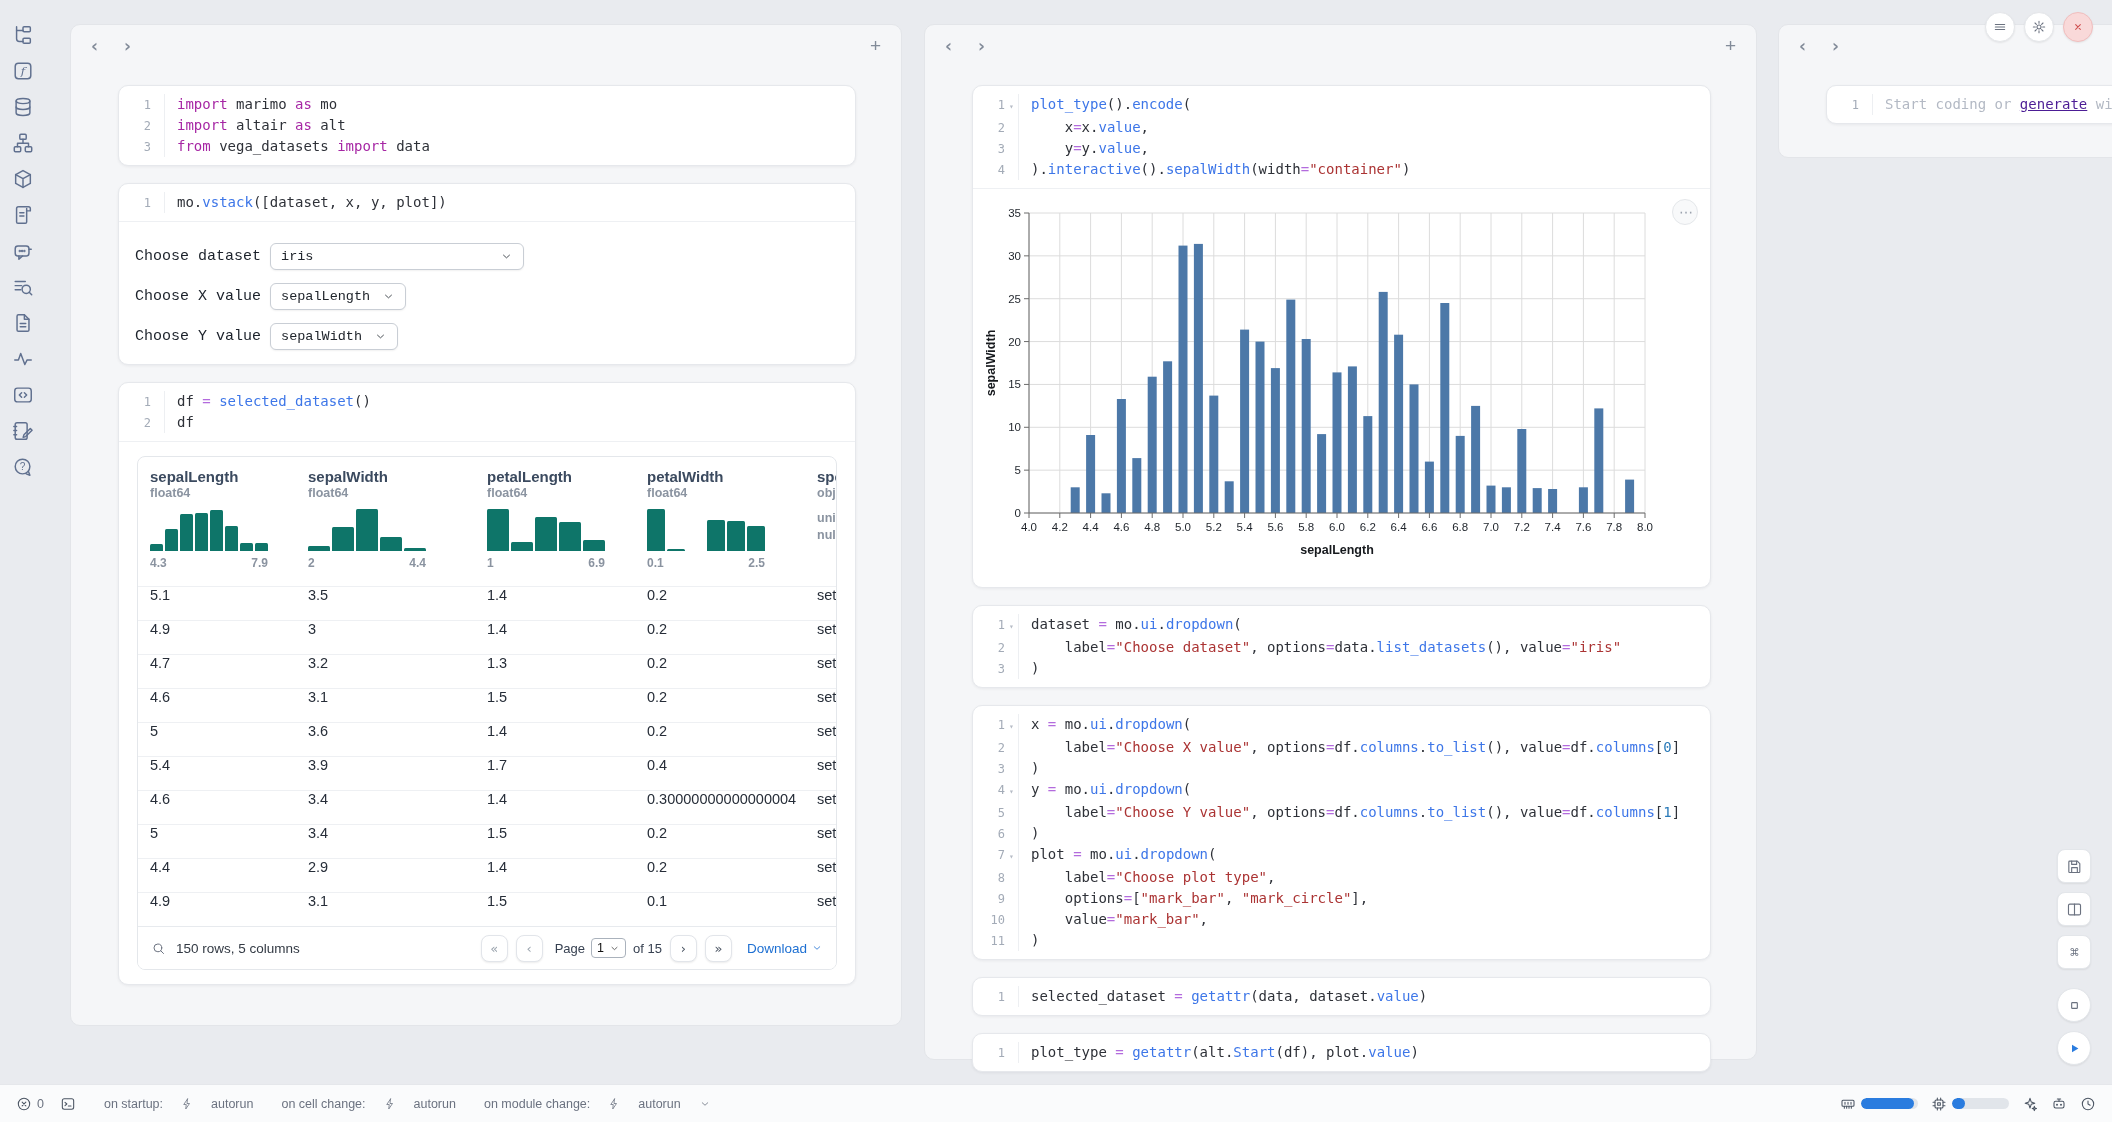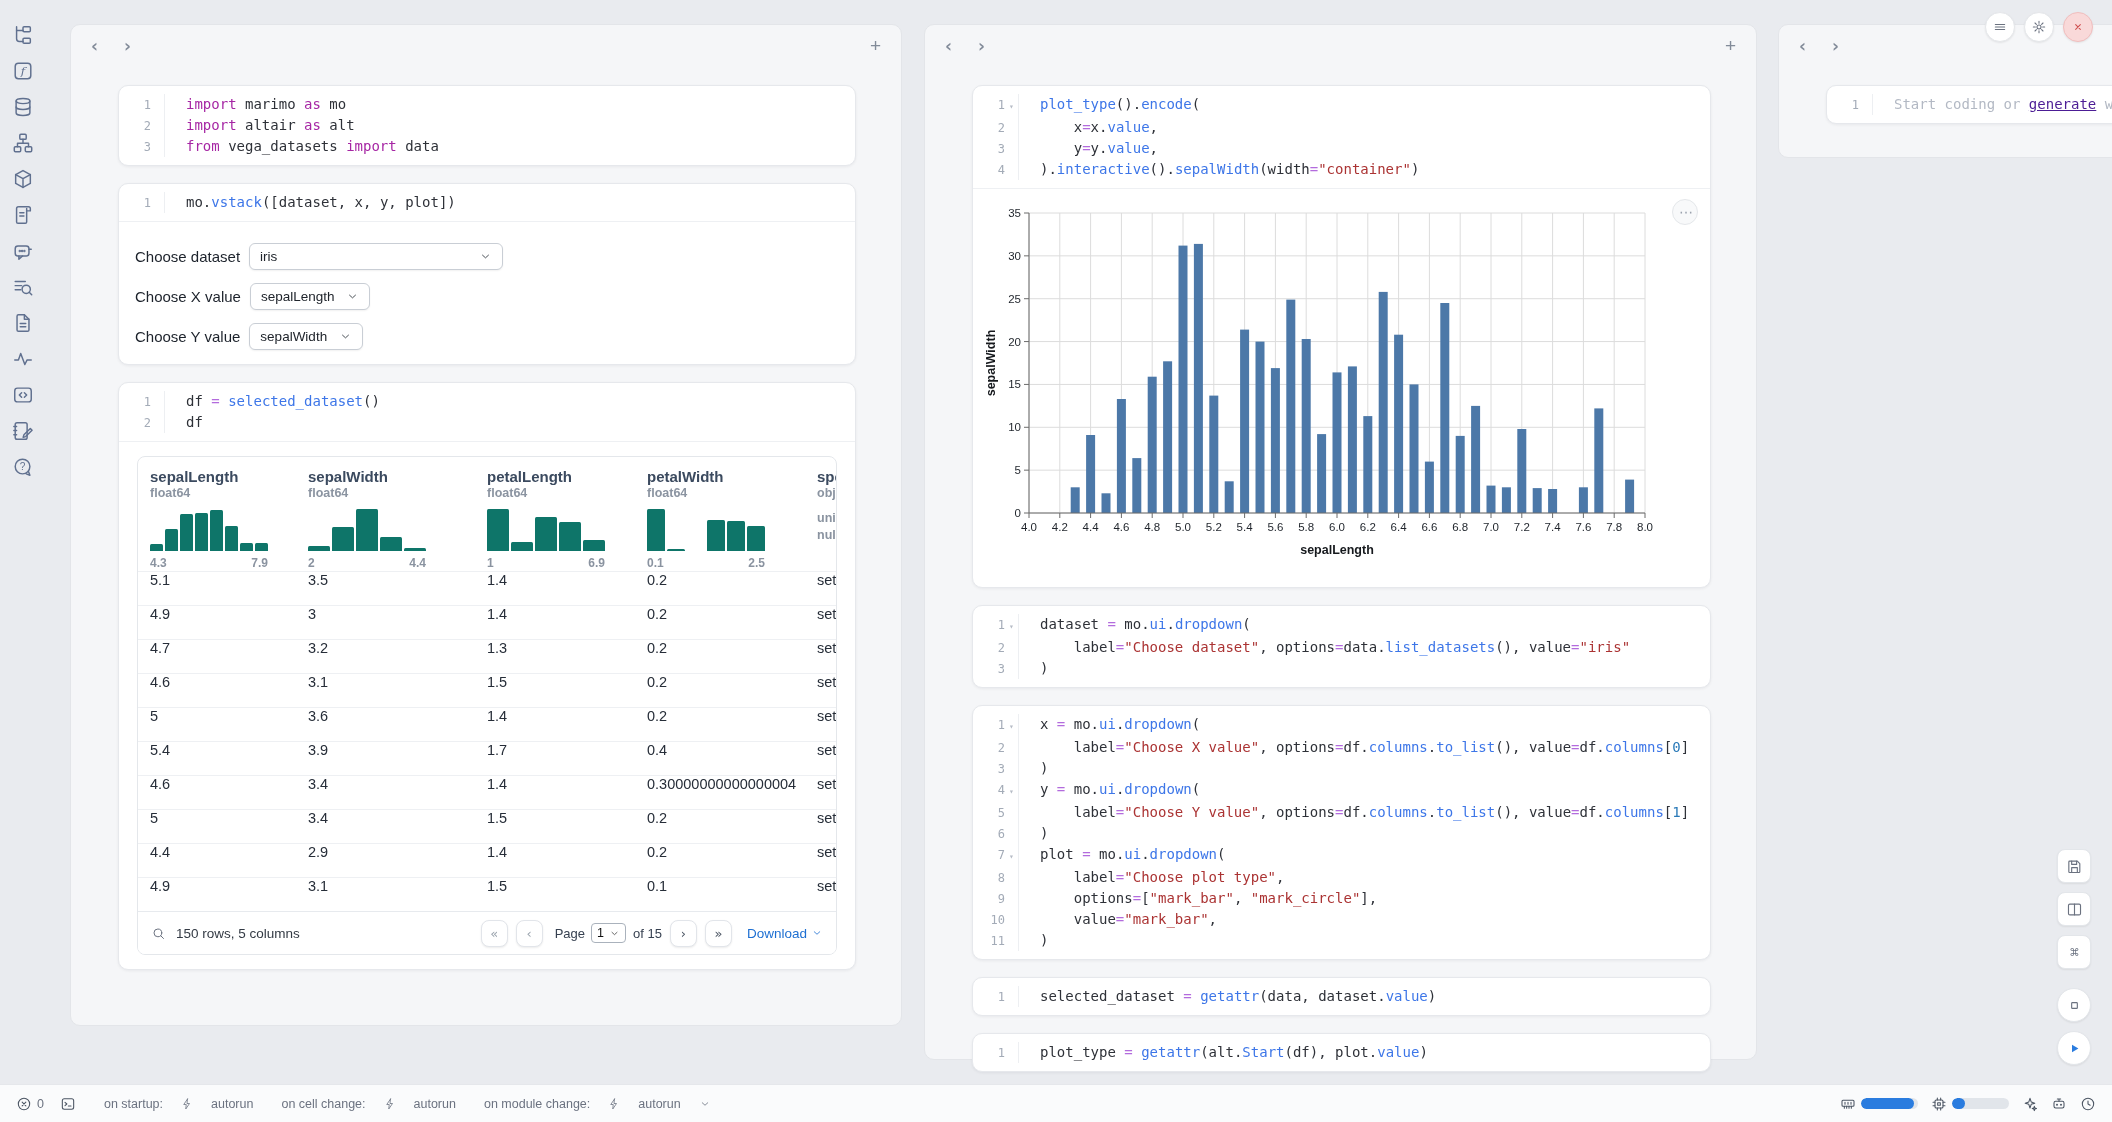--- a/index.html
+++ b/index.html
@@ -22,48 +22,48 @@
   .col-add{position:absolute;right:14px;top:10px;background:none;border:none;color:#828b99;font-size:19px;cursor:pointer;line-height:1;}
   .col-body{padding:0 45px 0 47px;}
 
   
   .cell{background:#fff;border:1px solid #e6e8ec;border-radius:10px;box-shadow:0 1px 3px rgba(15,23,42,.06);margin-top:18px;overflow:hidden;}
   .cell + .cell{margin-top:17px;}
   .code{padding:8px 14px 8px 6px;}
   .code-line{display:flex;line-height:20px;font-family:"DejaVu Sans Mono",monospace;font-size:14px;}
   .ln{width:26px;text-align:right;color:#a3abb7;font-size:12px;flex:none;padding-top:1px;}
   .fold{width:13px;flex:none;font-size:8px;color:#b6bcc6;text-align:center;padding-top:3px;}
-  .lc{border-left:1px solid #edeff2;padding-left:21px;white-space:pre;flex:1;color:#2e3138;}
+  .lc{border-left:1px solid #edeff2;padding-left:12px;white-space:pre;flex:1;color:#2e3138;}
   .tok-k{color:#a626a4;}
   .tok-o{color:#b36bdd;}
   .tok-f{color:#3d76e8;}
   .tok-s{color:#ab3333;}
   .tok-n{color:#2a7ab8;}
   .tok-p{color:#b3b9c4;}
   .tok-pl{color:#4c1d95;text-decoration:underline;}
   .cell-output{border-top:1px solid #eef0f3;position:relative;}
 
   
   .ctl-wrap{padding:8px 0 14px 16px;}
-  .ctl-row{display:flex;align-items:center;margin-top:13px;}
+  .ctl-row{display:flex;align-items:center;margin-top:13px;font-family:Liberation Mono, monospace;}
   .ctl-label{font-size:15px;color:#1c222b;margin-right:9px;}
   .select-box{display:inline-flex;align-items:center;justify-content:space-between;border:1px solid #c9ced5;border-radius:6px;background:#fff;box-shadow:0 1px 2px rgba(0,0,0,.06);padding:5px 10px;font-size:13.5px;color:#20252c;cursor:pointer;gap:12px;}
   .select-box .chev{width:13px;height:13px;color:#30363d;flex:none;}
   .select-box .chev svg{width:13px;height:13px;display:block;}
 
   
   .df-wrap{margin:14px 18px;border:1px solid #e4e7eb;border-radius:8px;overflow:hidden;background:#fff;}
   .df-clip{overflow:hidden;}
   table.df{border-collapse:collapse;table-layout:fixed;width:867px;}
   table.df td,table.df th{text-align:left;vertical-align:top;padding:0 0 0 12px;}
   .df-colname{font-size:15px;font-weight:bold;color:#3b4a5f;padding-top:11px;}
   .df-dtype{font-size:12.5px;color:#8b94a1;margin-top:1px;}
   .hist{margin-top:9px;height:42px;width:118px;display:flex;align-items:flex-end;gap:2px;}
   .hist .hbar{flex:1;background:#0e7569;border-radius:1.5px 1.5px 0 0;}
-  .hist-range{width:118px;display:flex;justify-content:space-between;font-size:12px;color:#8a93a0;margin:5px 0 1px;}
+  .hist-range{width:118px;display:flex;justify-content:space-between;font-size:12px;color:#8a93a0;margin:5px 0 16px;}
   .df-stats{margin-top:10px;font-size:12.5px;color:#8a93a0;line-height:17px;}
   td.df-cell{height:33px;vertical-align:middle;border-top:1px solid #eef0f3;font-size:14.5px;color:#262d38;white-space:nowrap;}
   .df-footer{display:flex;align-items:center;height:42px;border-top:1px solid #e7eaee;padding:0 13px;background:#fff;font-size:13.5px;}
   .df-footer .search-ic{width:15px;height:15px;color:#6b7280;margin-right:10px;flex:none;}
   .df-footer .search-ic svg{width:15px;height:15px;display:block;}
   .df-summary{color:#333a44;}
   .df-pager{margin-left:auto;display:flex;align-items:center;}
   .pg{width:27px;height:27px;border:1px solid #e2e5ea;border-radius:8px;background:#fff;box-shadow:0 1px 2px rgba(0,0,0,.08);font-size:13px;display:flex;align-items:center;justify-content:center;margin-left:8px;cursor:pointer;color:#4b5563;font-family:"DejaVu Sans",sans-serif;}
   .pg.dis{color:#9aa3ad;}
   .pg-label{color:#374151;font-size:13px;margin:0 6px 0 12px;}

